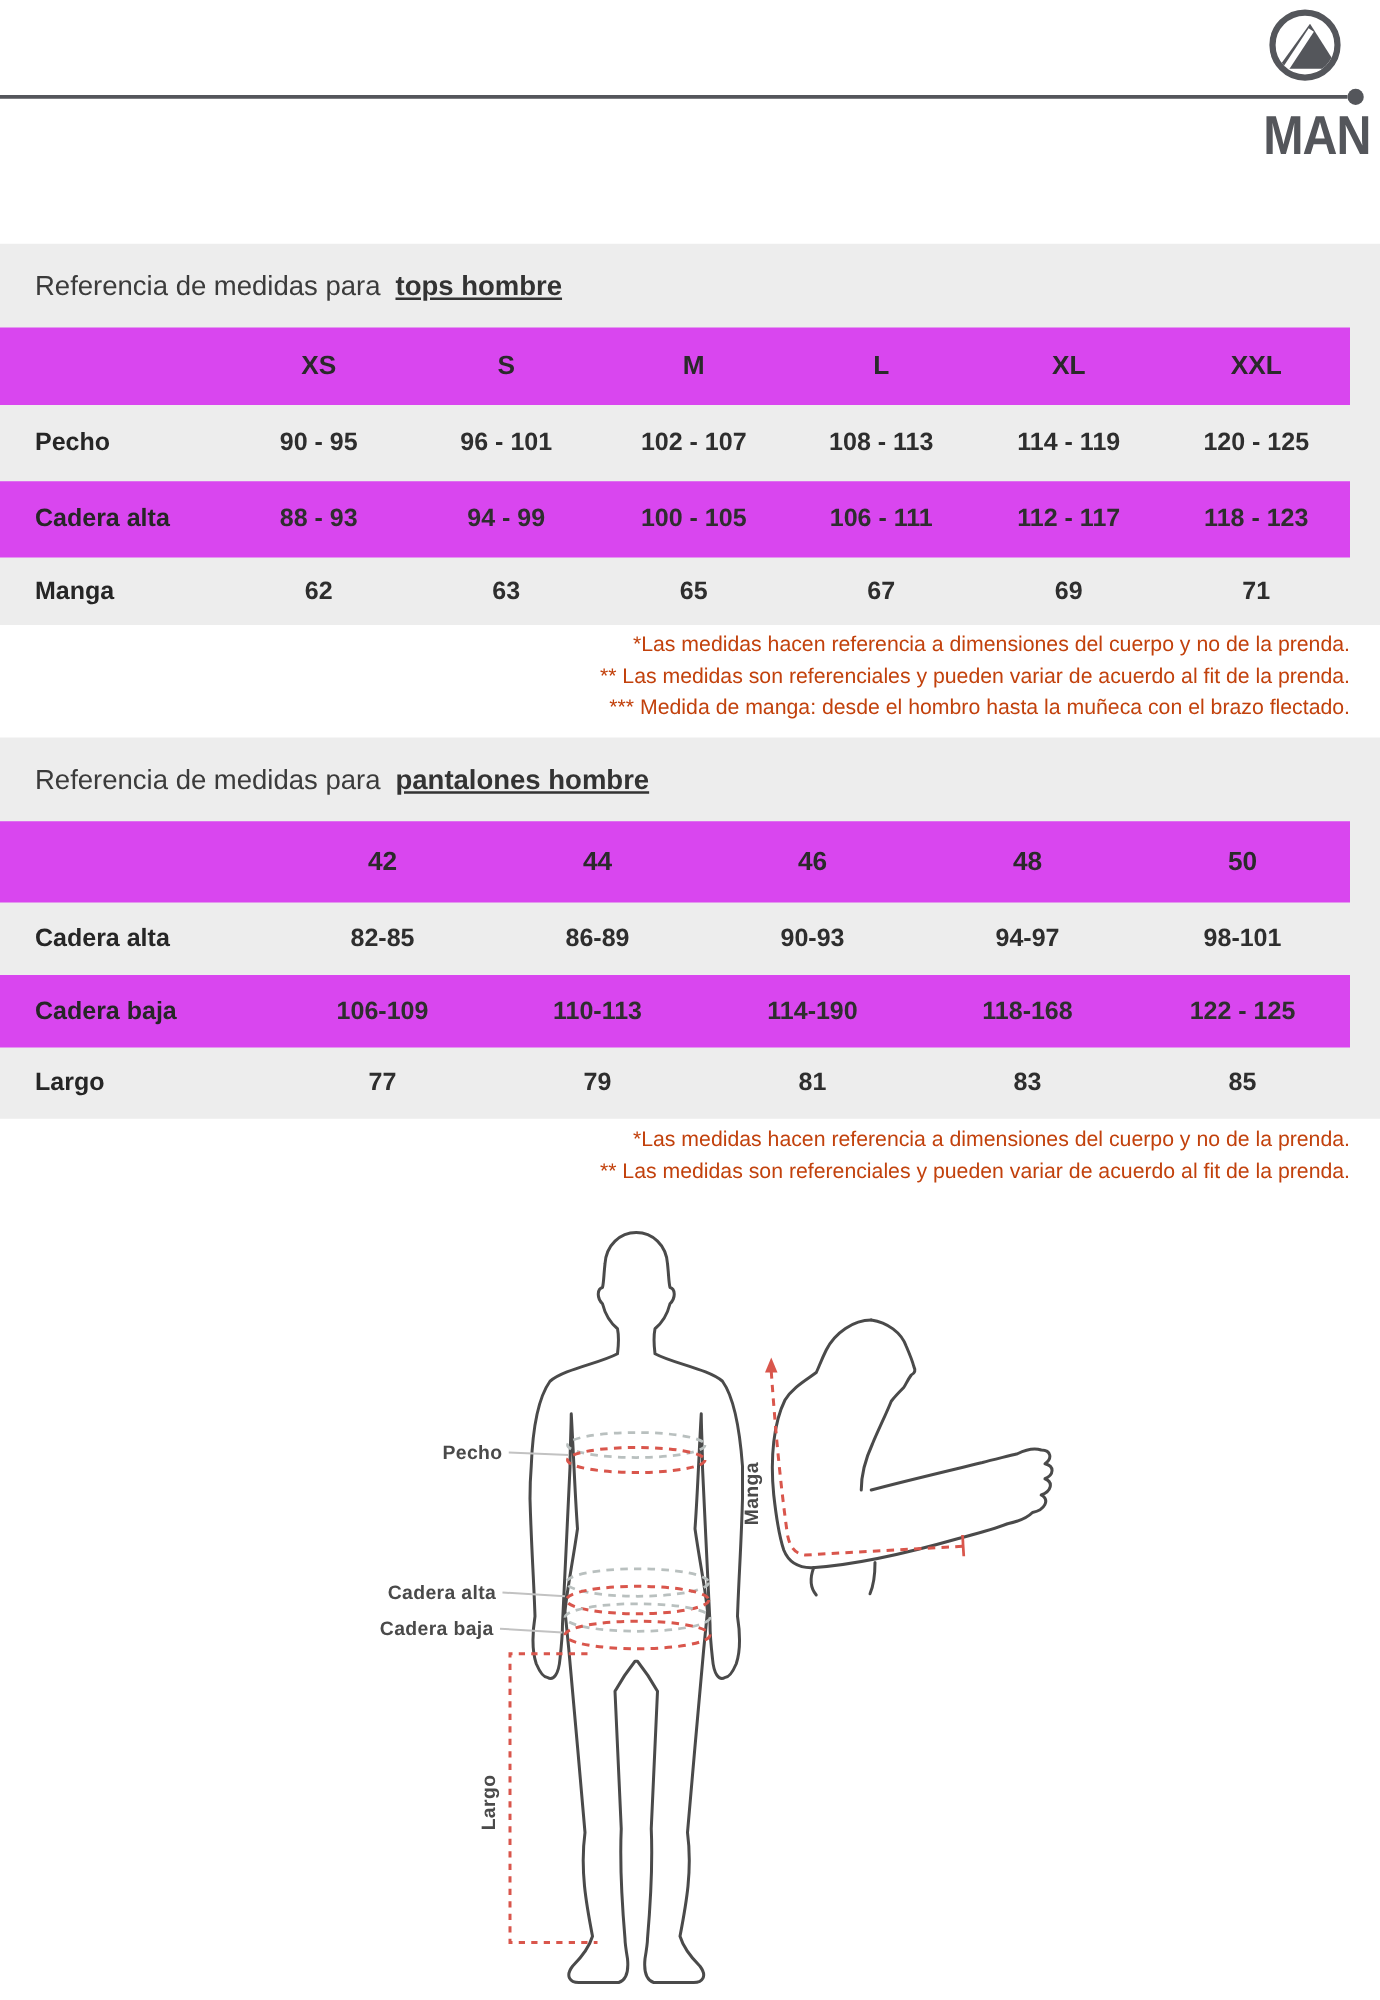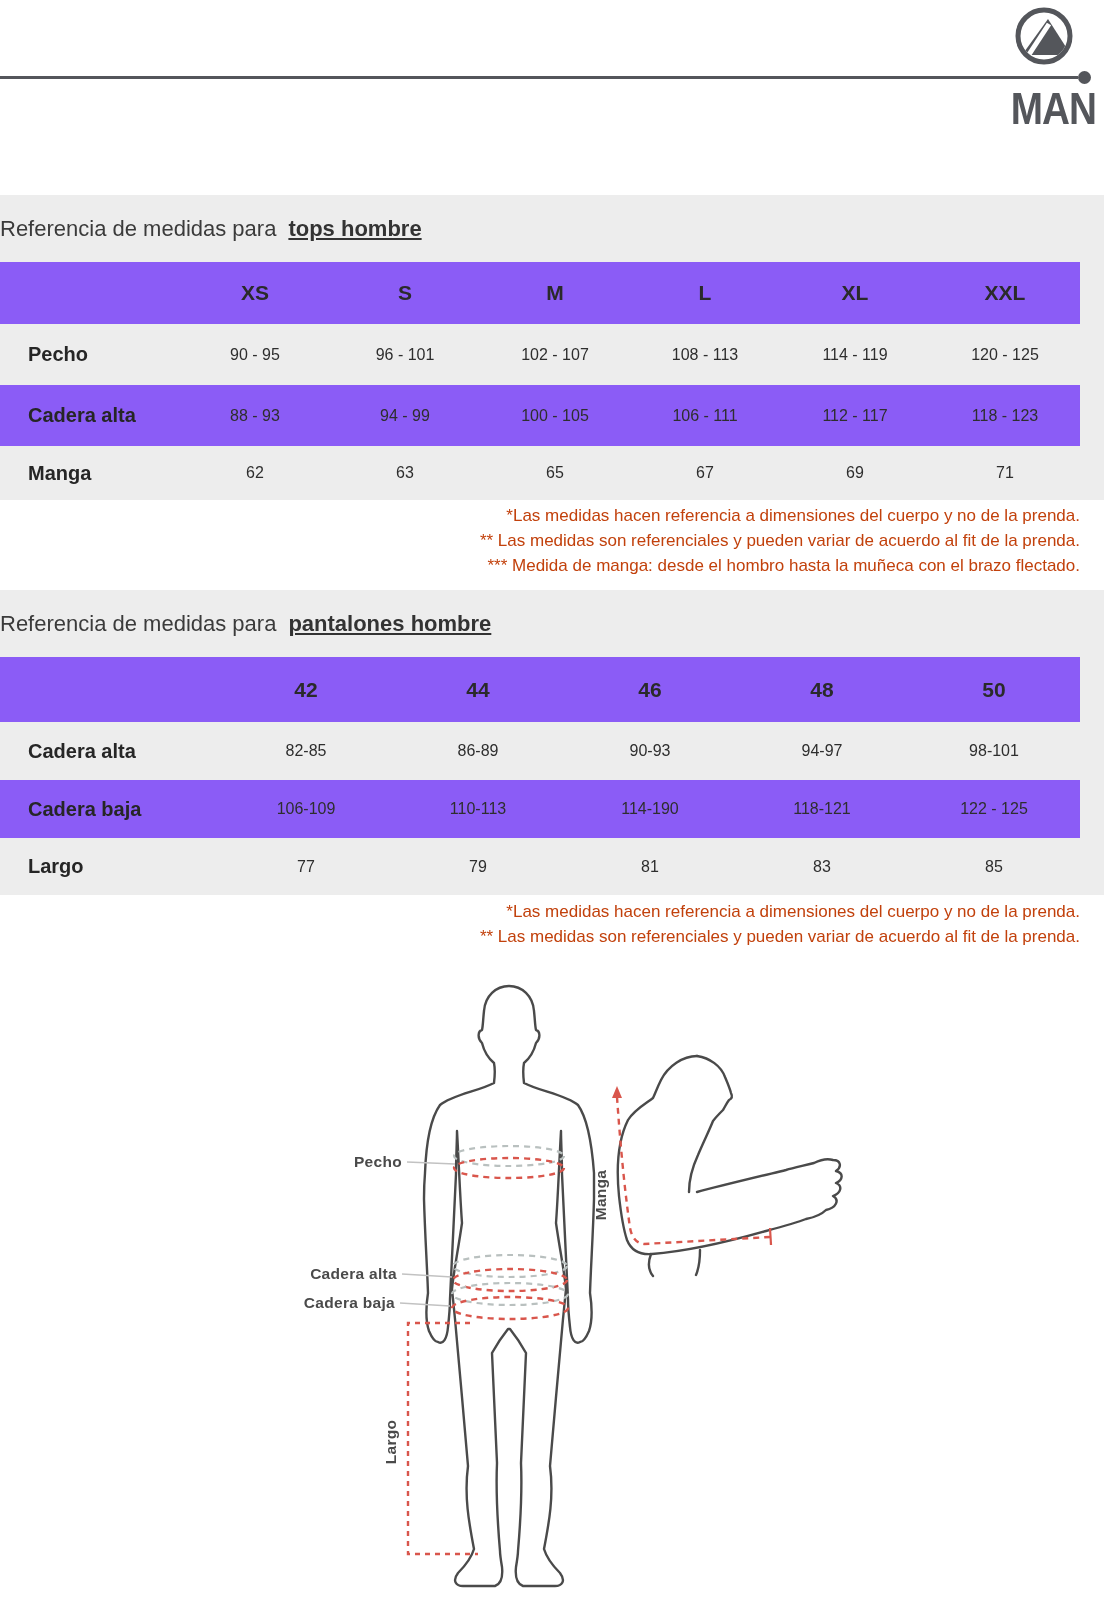--- a/index.html
+++ b/index.html
@@ -11,31 +11,31 @@
   #header-dot{position:absolute;left:1078px;top:71px;width:13px;height:13px;border-radius:50%;background:#54565b;}
   #logo{position:absolute;left:1009px;top:2px;}
   #wordmark{position:absolute;right:8px;top:84px;font-size:44px;font-weight:800;color:#54565b;
             letter-spacing:-1px;transform:scaleX(.88);transform-origin:right center;}
 
   
   .section{position:absolute;left:0;width:1104px;background:#ededed;}
   #sec-tops{top:195px;height:305px;}
   #sec-pants{top:590px;height:305px;}
 
-  .section-title{display:flex;align-items:center;font-size:22px;color:#3b3b3b;}
+  .section-title{display:flex;align-items:center;padding-left:28px;font-size:22px;color:#3b3b3b;}
   #sec-tops .section-title{height:67px;}
   #sec-pants .section-title{height:67px;}
   .section-title b{margin-left:12px;font-weight:700;color:#333;text-decoration:underline;}
 
   .t-row{display:grid;align-items:center;width:1080px;}
-  .t-row.white{background:#8b5cf6;}
+  .t-row.white{background:#d946ef;}
   #sec-tops .t-row{grid-template-columns:180px repeat(6,1fr);}
   #sec-pants .t-row{grid-template-columns:220px repeat(5,1fr);}
 
-  .cell{text-align:center;font-size:16px;color:#2e2e2e;}
+  .cell{text-align:center;font-size:20px;color:#2e2e2e;font-weight:bold;}
   .cell.head{font-weight:700;font-size:21px;color:#2a2a2a;}
   .cell.rowlabel{text-align:left;padding-left:28px;font-weight:700;font-size:20px;color:#262626;}
 
   .footnotes{position:absolute;left:0;width:1080px;text-align:right;font-size:17px;
              line-height:25px;color:#c2410c;}
   #fn-tops{top:503px;}
   #fn-pants{top:899px;}
 
   
   #diagram{position:absolute;left:0;top:950px;}
@@ -127,21 +127,21 @@
       <div class="cell">86-89</div>
       <div class="cell">90-93</div>
       <div class="cell">94-97</div>
       <div class="cell">98-101</div>
     </div>
     <div class="t-row white" style="height:58px">
       <div class="cell rowlabel">Cadera baja</div>
       <div class="cell">106-109</div>
       <div class="cell">110-113</div>
       <div class="cell">114-190</div>
-      <div class="cell">118-121</div>
+      <div class="cell">118-168</div>
       <div class="cell">122 - 125</div>
     </div>
     <div class="t-row" style="height:57px">
       <div class="cell rowlabel">Largo</div>
       <div class="cell">77</div>
       <div class="cell">79</div>
       <div class="cell">81</div>
       <div class="cell">83</div>
       <div class="cell">85</div>
     </div>

